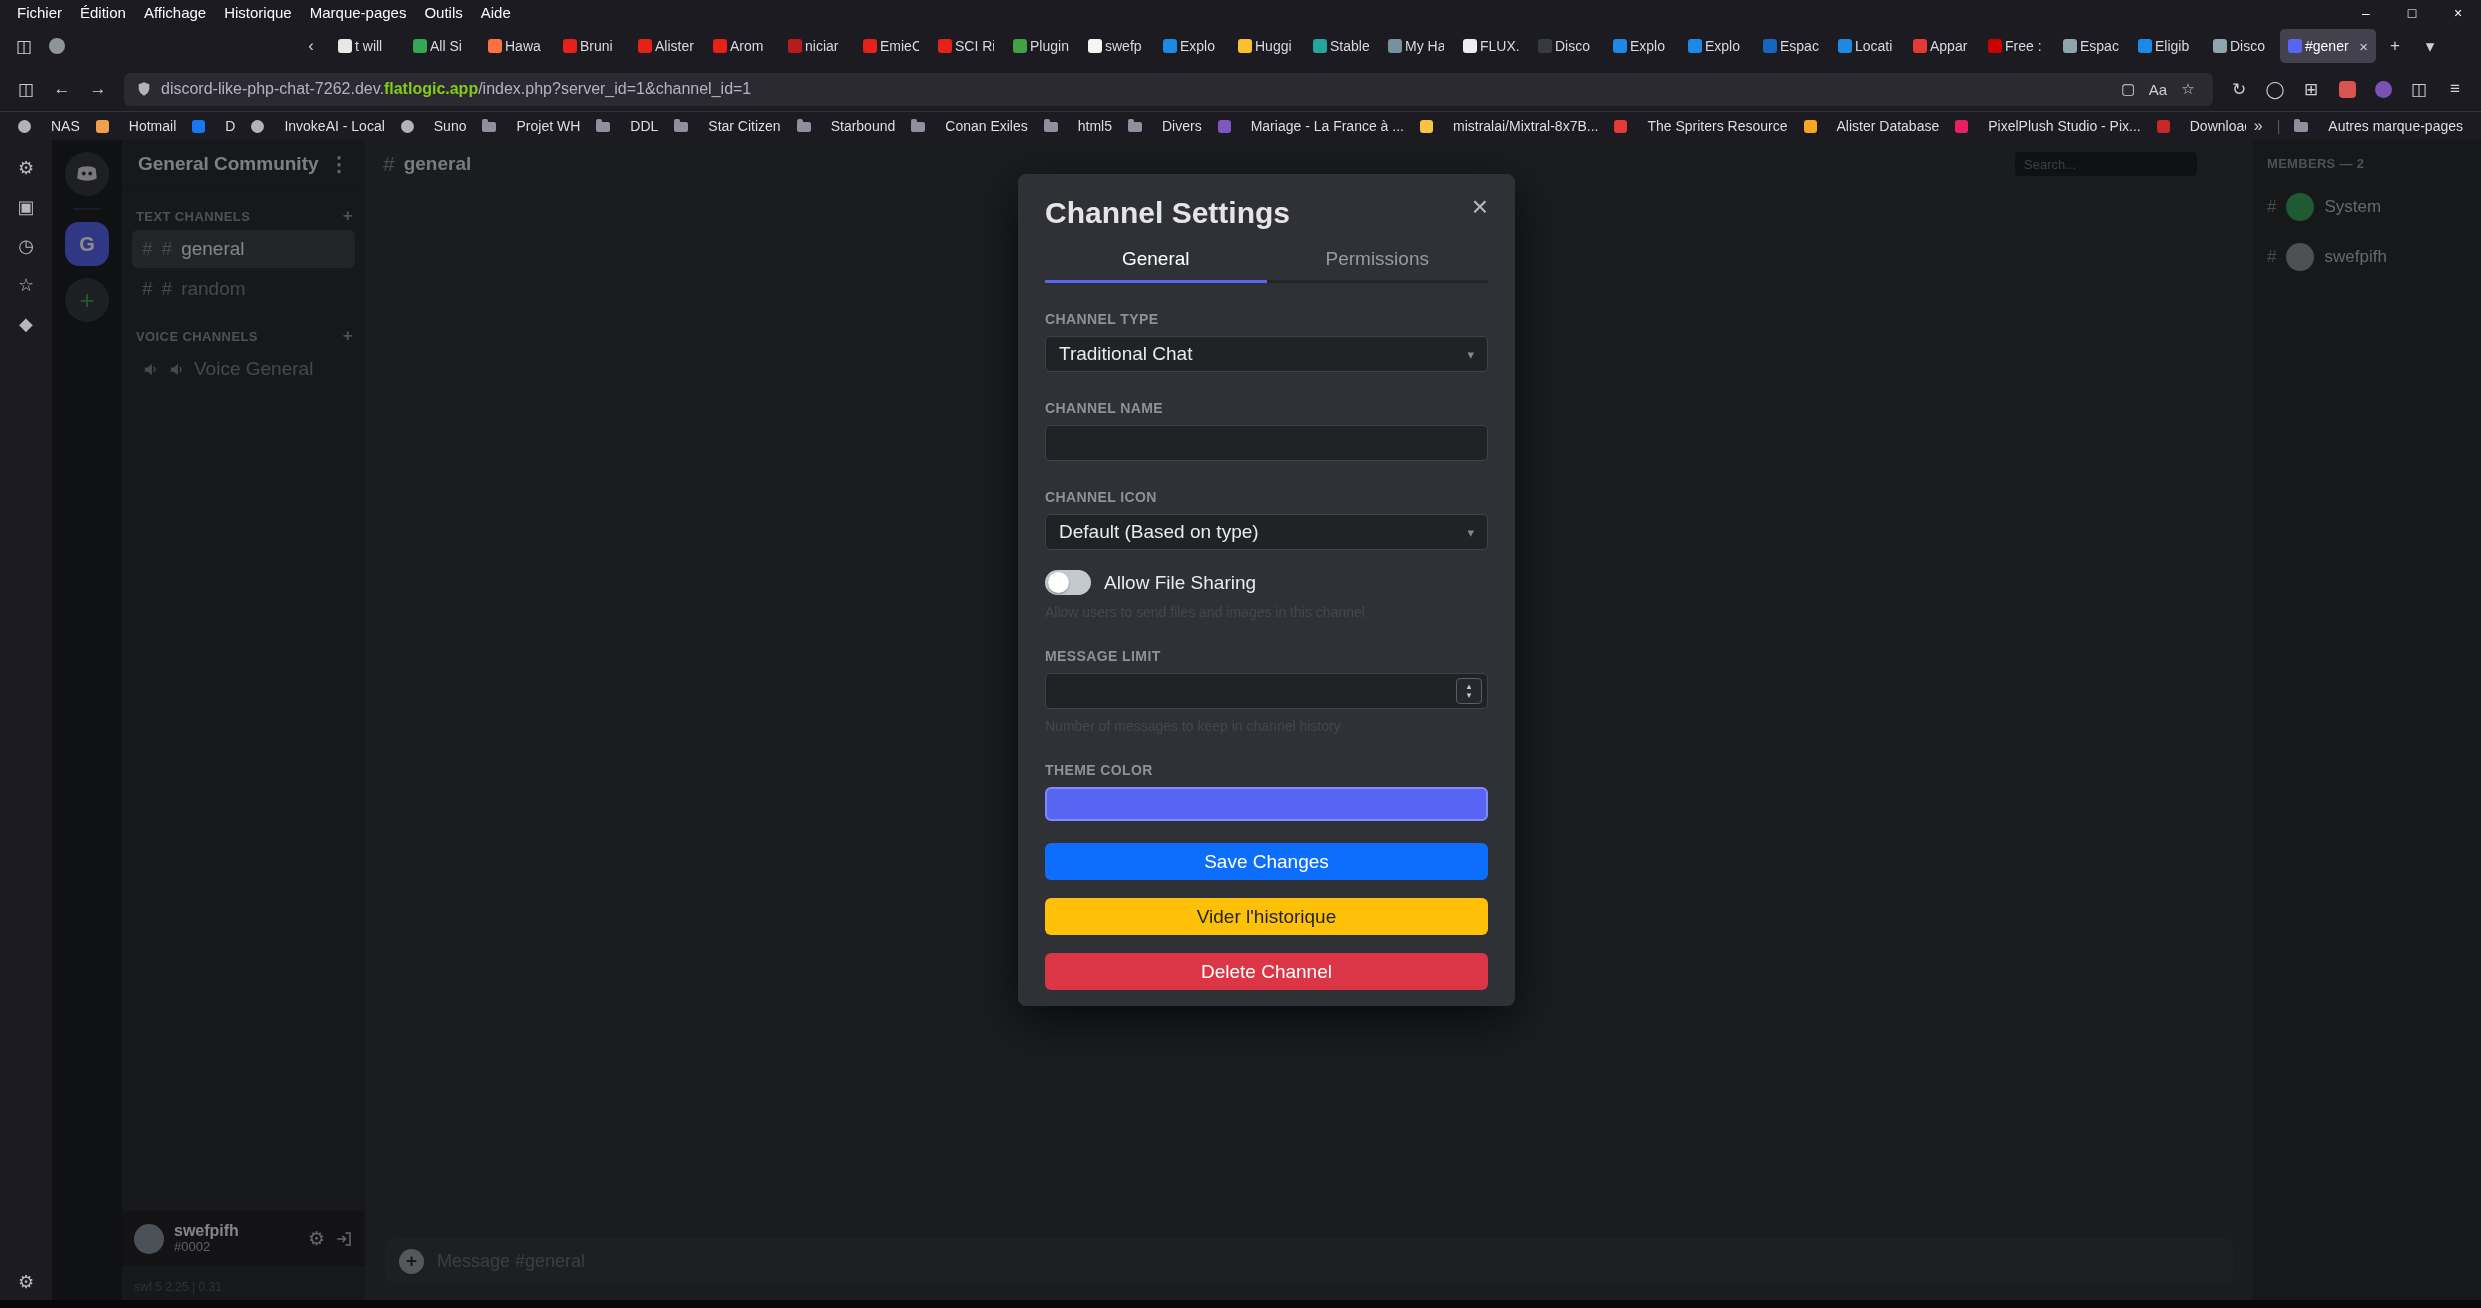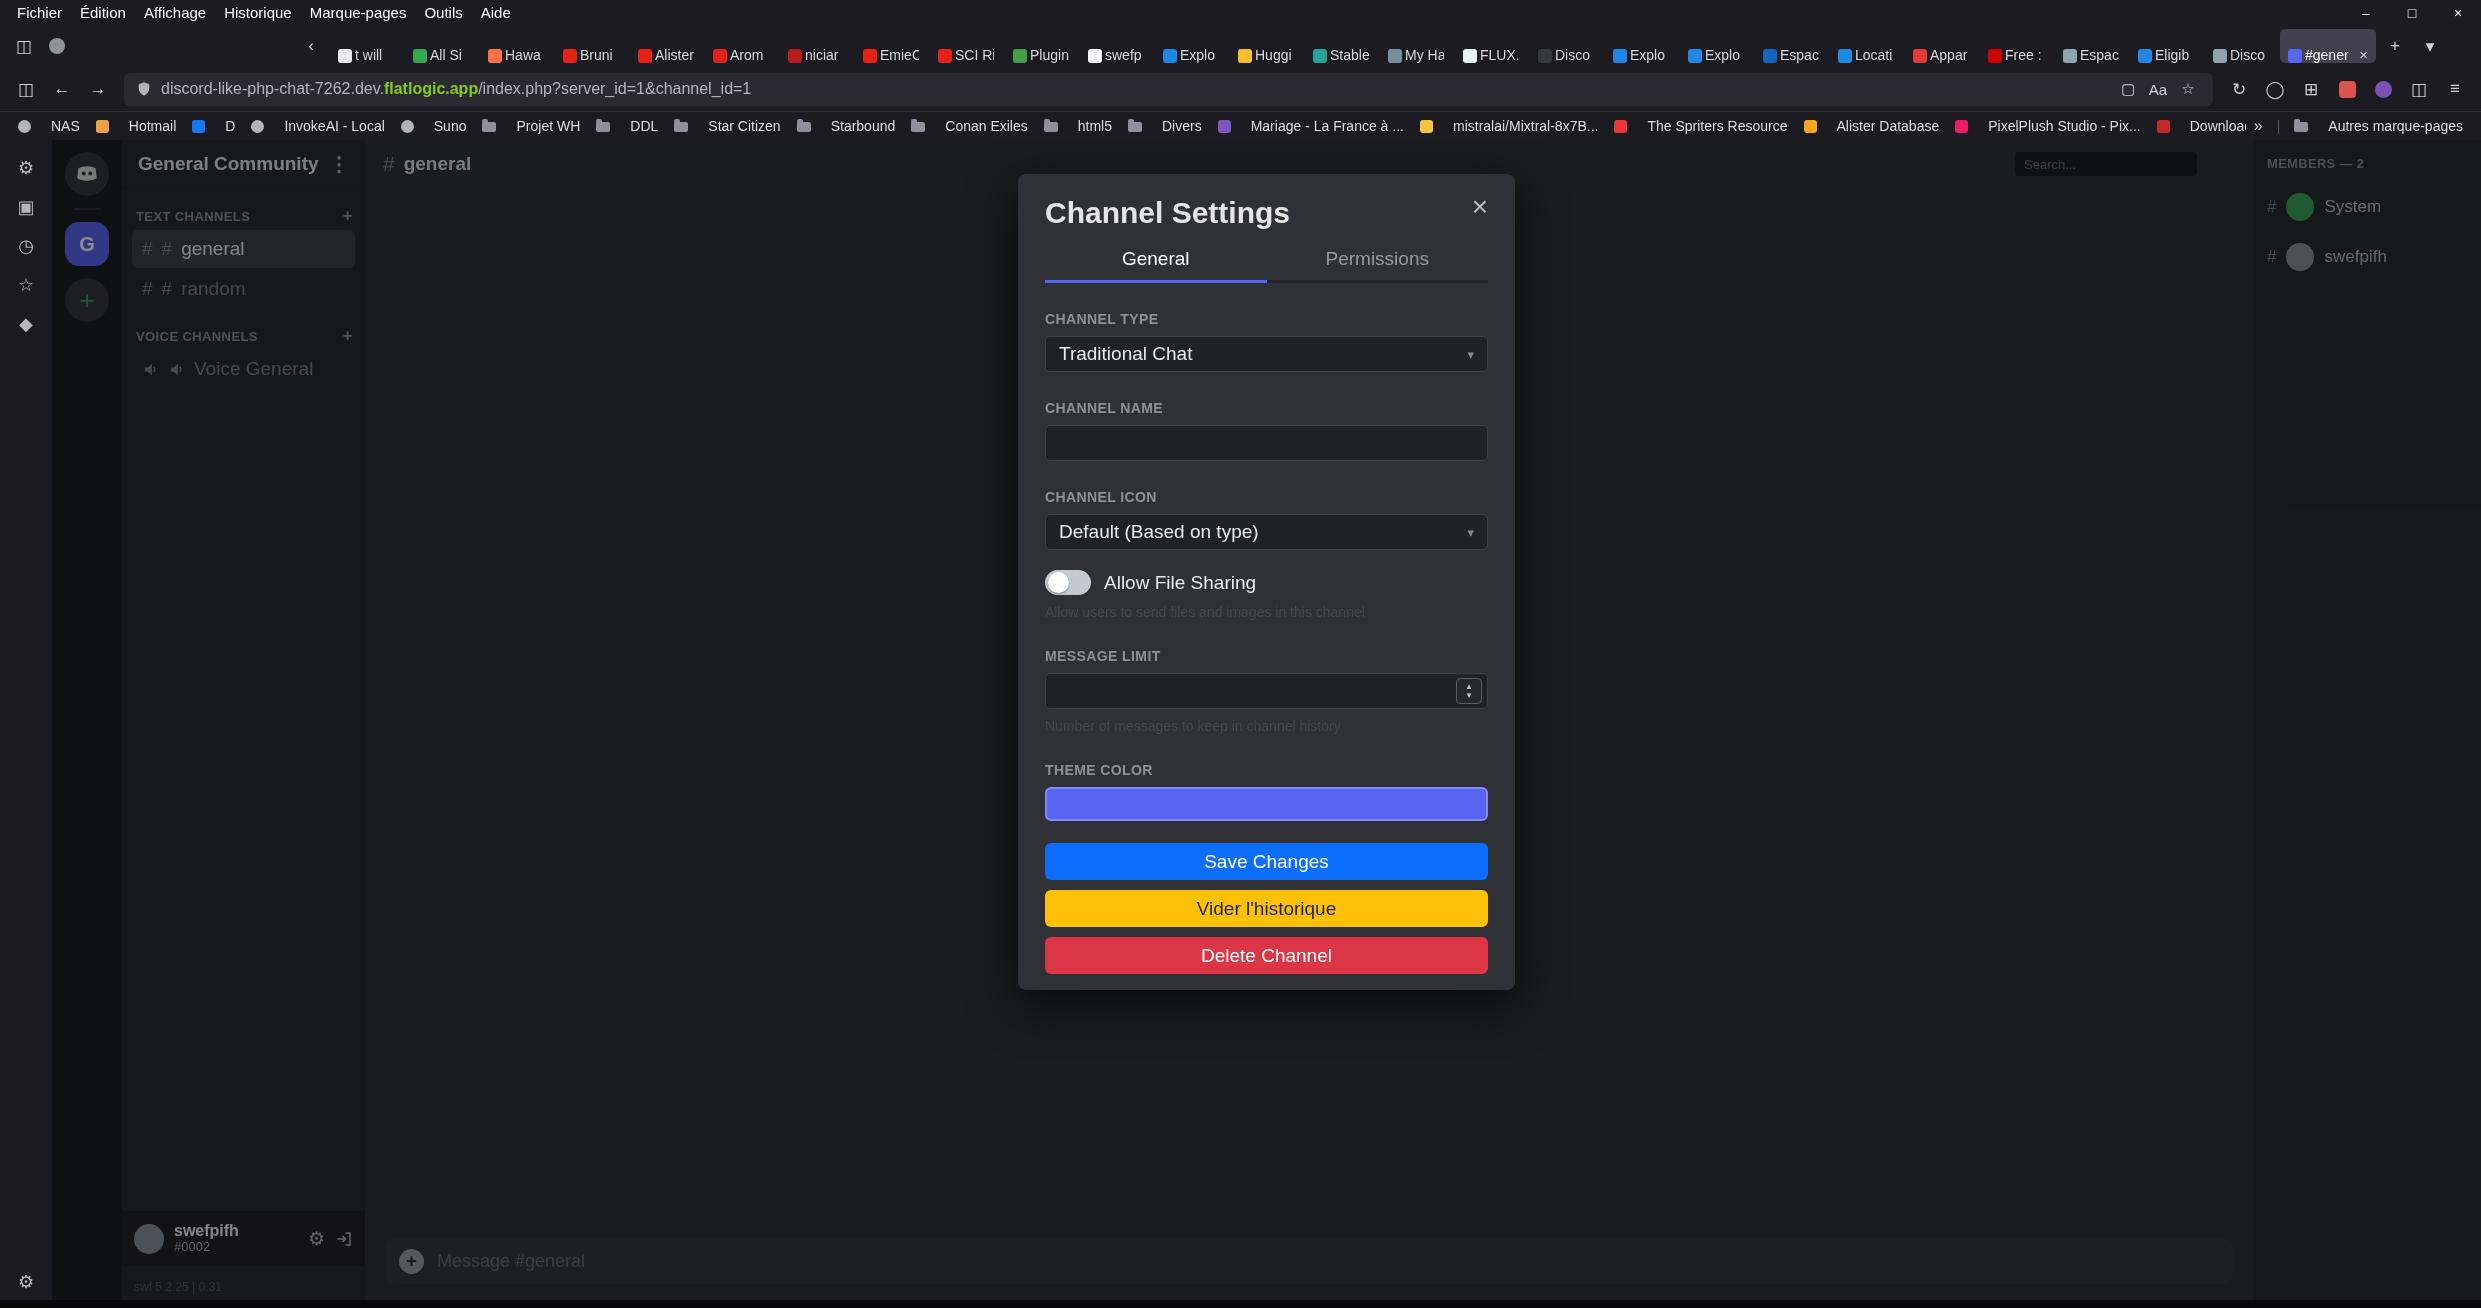--- a/index.html
+++ b/index.html
@@ -11,21 +11,21 @@
   .menu-items { display:flex; align-items:center; }
   .menu-item { padding:0 9px; cursor:default; }
   .window-controls { margin-left:auto; display:flex; }
   .win-btn { width:46px; height:25px; display:flex; align-items:center; justify-content:center; font-size:14px; color:#fbfbfe; }
 
   .tabbar { height:42px; display:flex; align-items:center; background:#1c1b22; padding:0 8px; gap:3px; }
   .bar-icon { width:32px; height:32px; border-radius:5px; display:flex; align-items:center; justify-content:center; color:#cfcfd8; font-size:17px; flex:none; }
   .globe-dot { width:16px; height:16px; border-radius:50%; background:#8f939a; flex:none; margin:0 6px; }
   .tab-spacer { width:218px; flex:none; }
   .tabs { display:flex; gap:3px; align-items:center; overflow:hidden; }
-  .tab { width:72px; height:34px; flex:none; border-radius:5px; display:flex; align-items:flex-end; gap:3px; padding:0 8px; font-size:14px; color:#d8d8de; }
+  .tab { width:72px; height:34px; flex:none; border-radius:5px; display:flex; align-items:center; gap:3px; padding:0 8px; font-size:14px; color:#d8d8de; }
   .tab.active { width:96px; background:#42414d; color:#fbfbfe; }
   .fav { width:14px; height:14px; border-radius:3px; flex:none; }
   .tlabel { white-space:nowrap; overflow:hidden; flex:1; }
   .tclose { color:#cfcfd8; font-size:15px; flex:none; }
 
   .navbar { height:44px; display:flex; align-items:center; background:#1c1b22; padding:0 10px; gap:4px; }
   .url-field { flex:1; height:33px; background:#2b2a33; border-radius:6px; display:flex; align-items:center; padding:0 12px; gap:9px; margin:0 6px; }
   .url-text { font-size:16px; color:#b4b4be; white-space:nowrap; overflow:hidden; flex:1; }
   .u-strong { color:#84cc16; font-weight:700; }
   .field-icons { display:flex; gap:4px; margin-left:auto; }
@@ -112,21 +112,21 @@
   .chev { margin-left:auto; color:#85878c; font-size:13px; }
   .toggle-row { margin-top:20px; display:flex; align-items:center; gap:13px; }
   .toggle { width:46px; height:25px; border-radius:13px; background:#c4c9cf; position:relative; flex:none; }
   .knob { position:absolute; top:2px; left:3px; width:21px; height:21px; border-radius:50%; background:#ffffff; box-shadow:0 1px 2px rgba(0,0,0,.35); }
   .toggle-label { font-size:19px; color:#e8eaed; }
   .hint { margin-top:9px; font-size:14px; color:#44474c; }
   .control.number { padding-right:5px; }
   .num-inner { flex:1; background:transparent; border:none; outline:none; color:#e8eaed; font-size:19px; font-family:"Liberation Sans", sans-serif; }
   .spinner { margin-left:auto; width:26px; height:26px; border:1px solid #5a5d63; border-radius:4px; background:#26282d; display:flex; flex-direction:column; align-items:center; justify-content:center; color:#c7c9cc; font-size:9px; line-height:9px; }
   .color-swatch { margin-top:9px; height:34px; border-radius:6px; }
-  .modal-btn { margin-top:10px; height:37px; border-radius:6px; display:flex; align-items:center; justify-content:center; font-size:19px; font-weight:500; }
+  .modal-btn { margin-top:18px; height:37px; border-radius:6px; display:flex; align-items:center; justify-content:center; font-size:19px; font-weight:500; }
   .modal-btn:first-child { margin-top:0; }
   #modal-buttons { margin-top:22px; }
 </style>
 </head>
 <body>
 
 <div class="menubar">
   <div class="menu-items" id="menu-items">
       <span class="menu-item">Fichier</span>
       <span class="menu-item">Édition</span>

